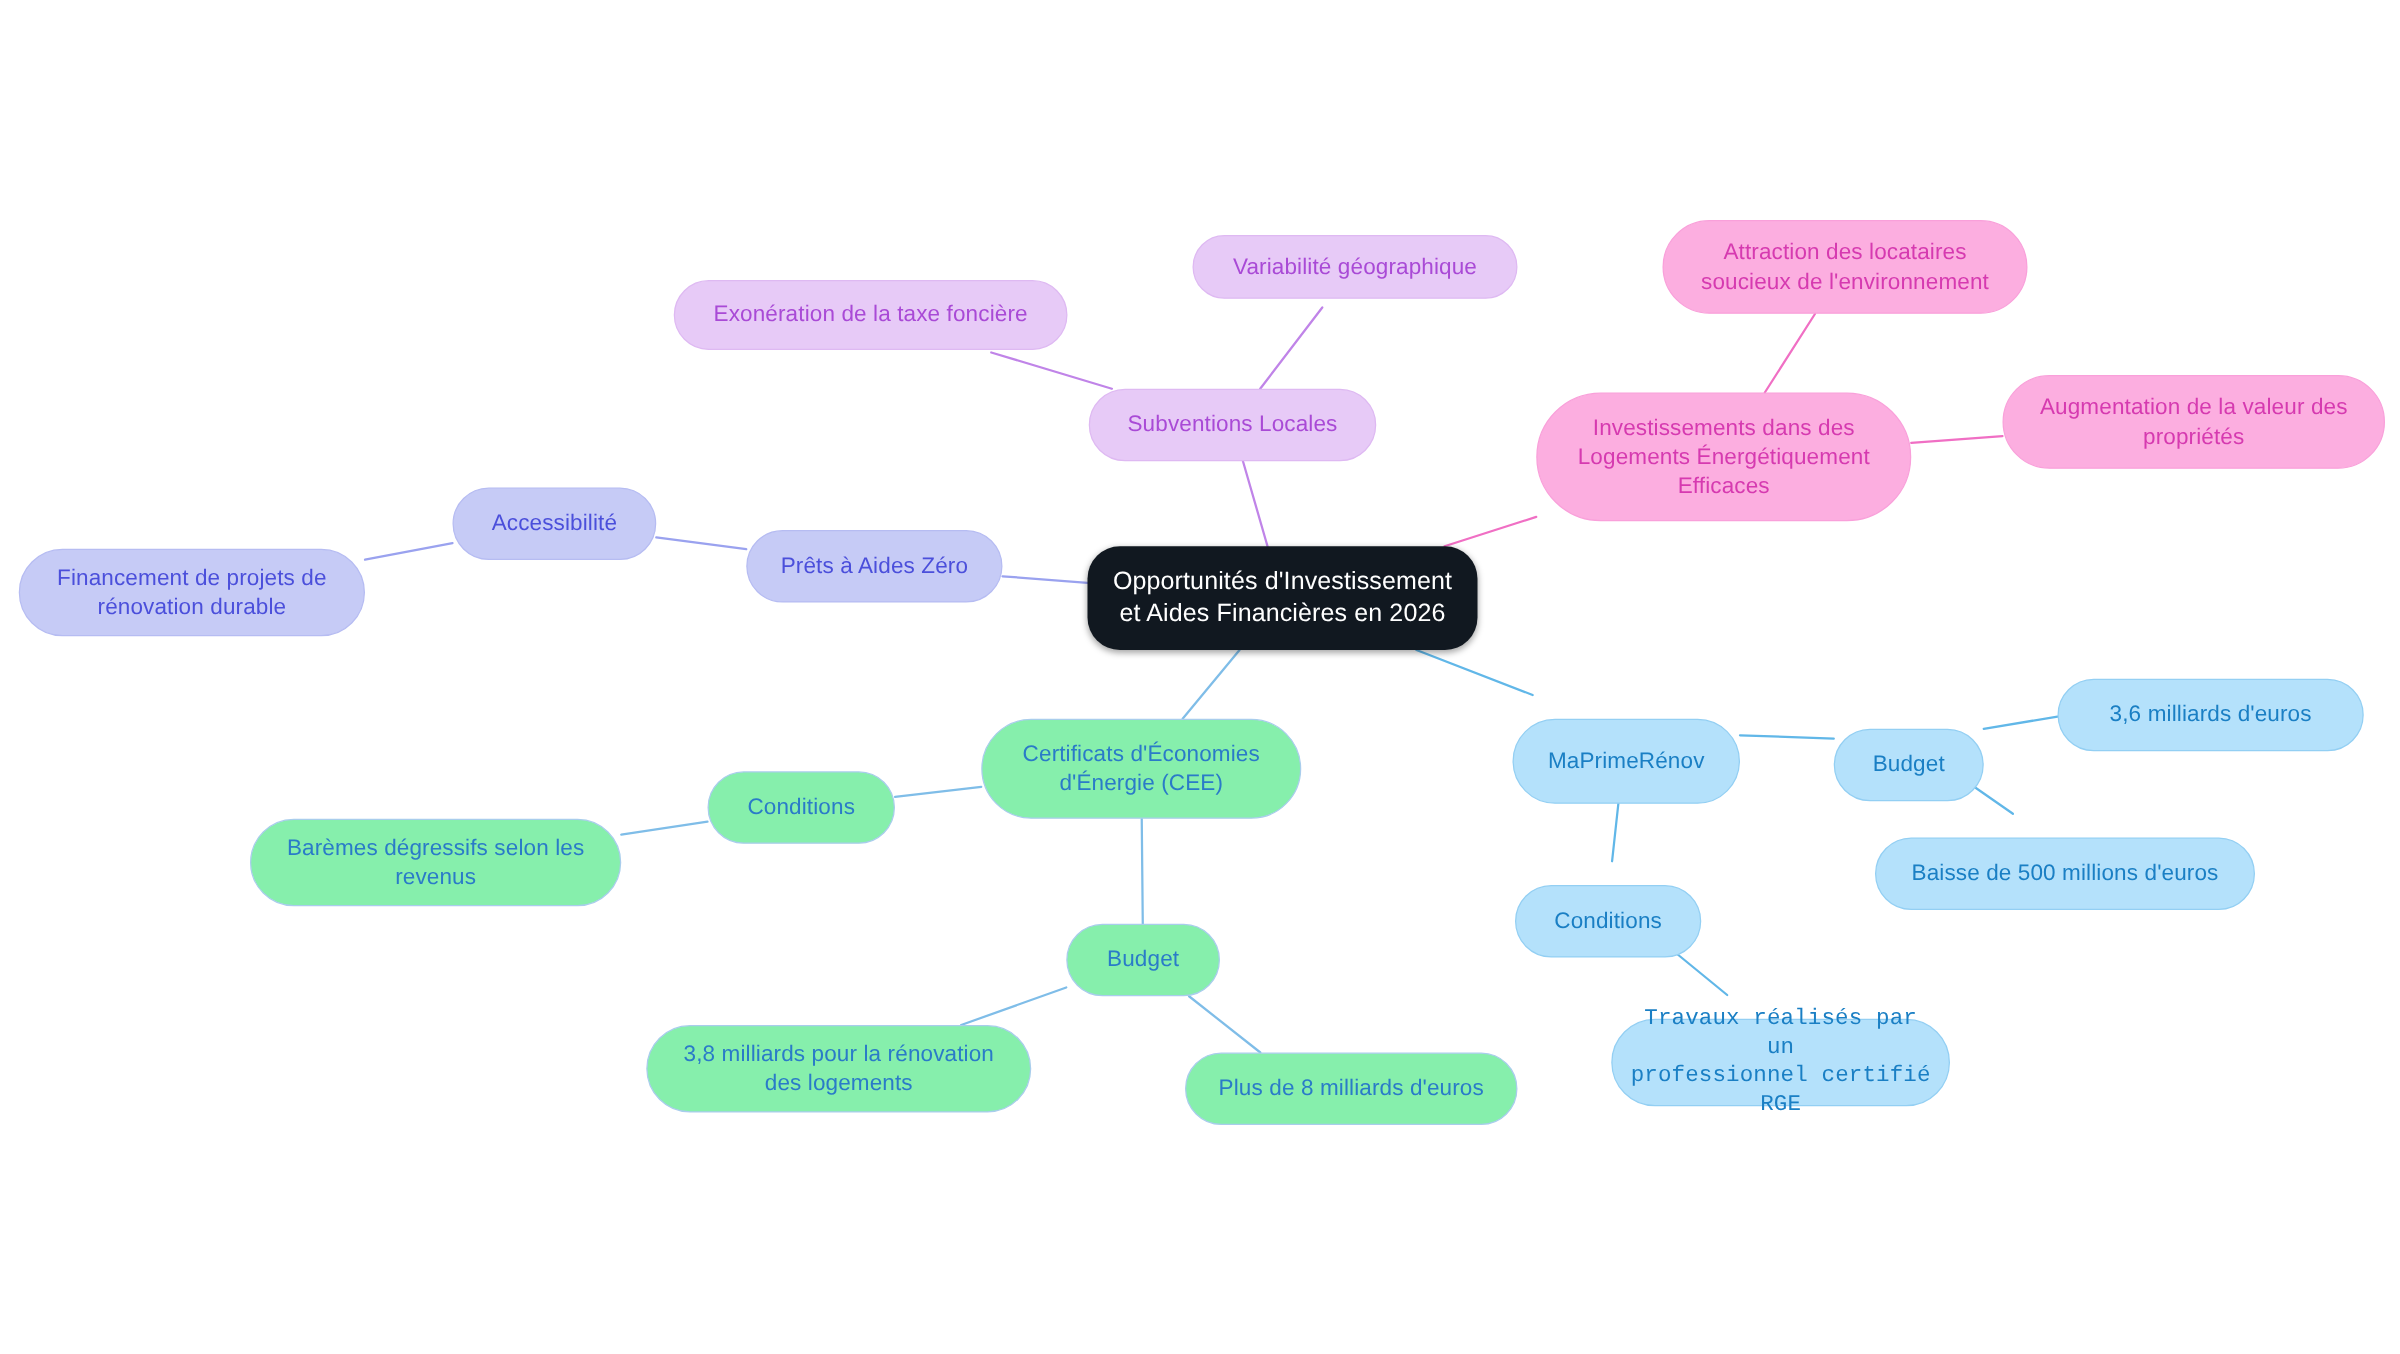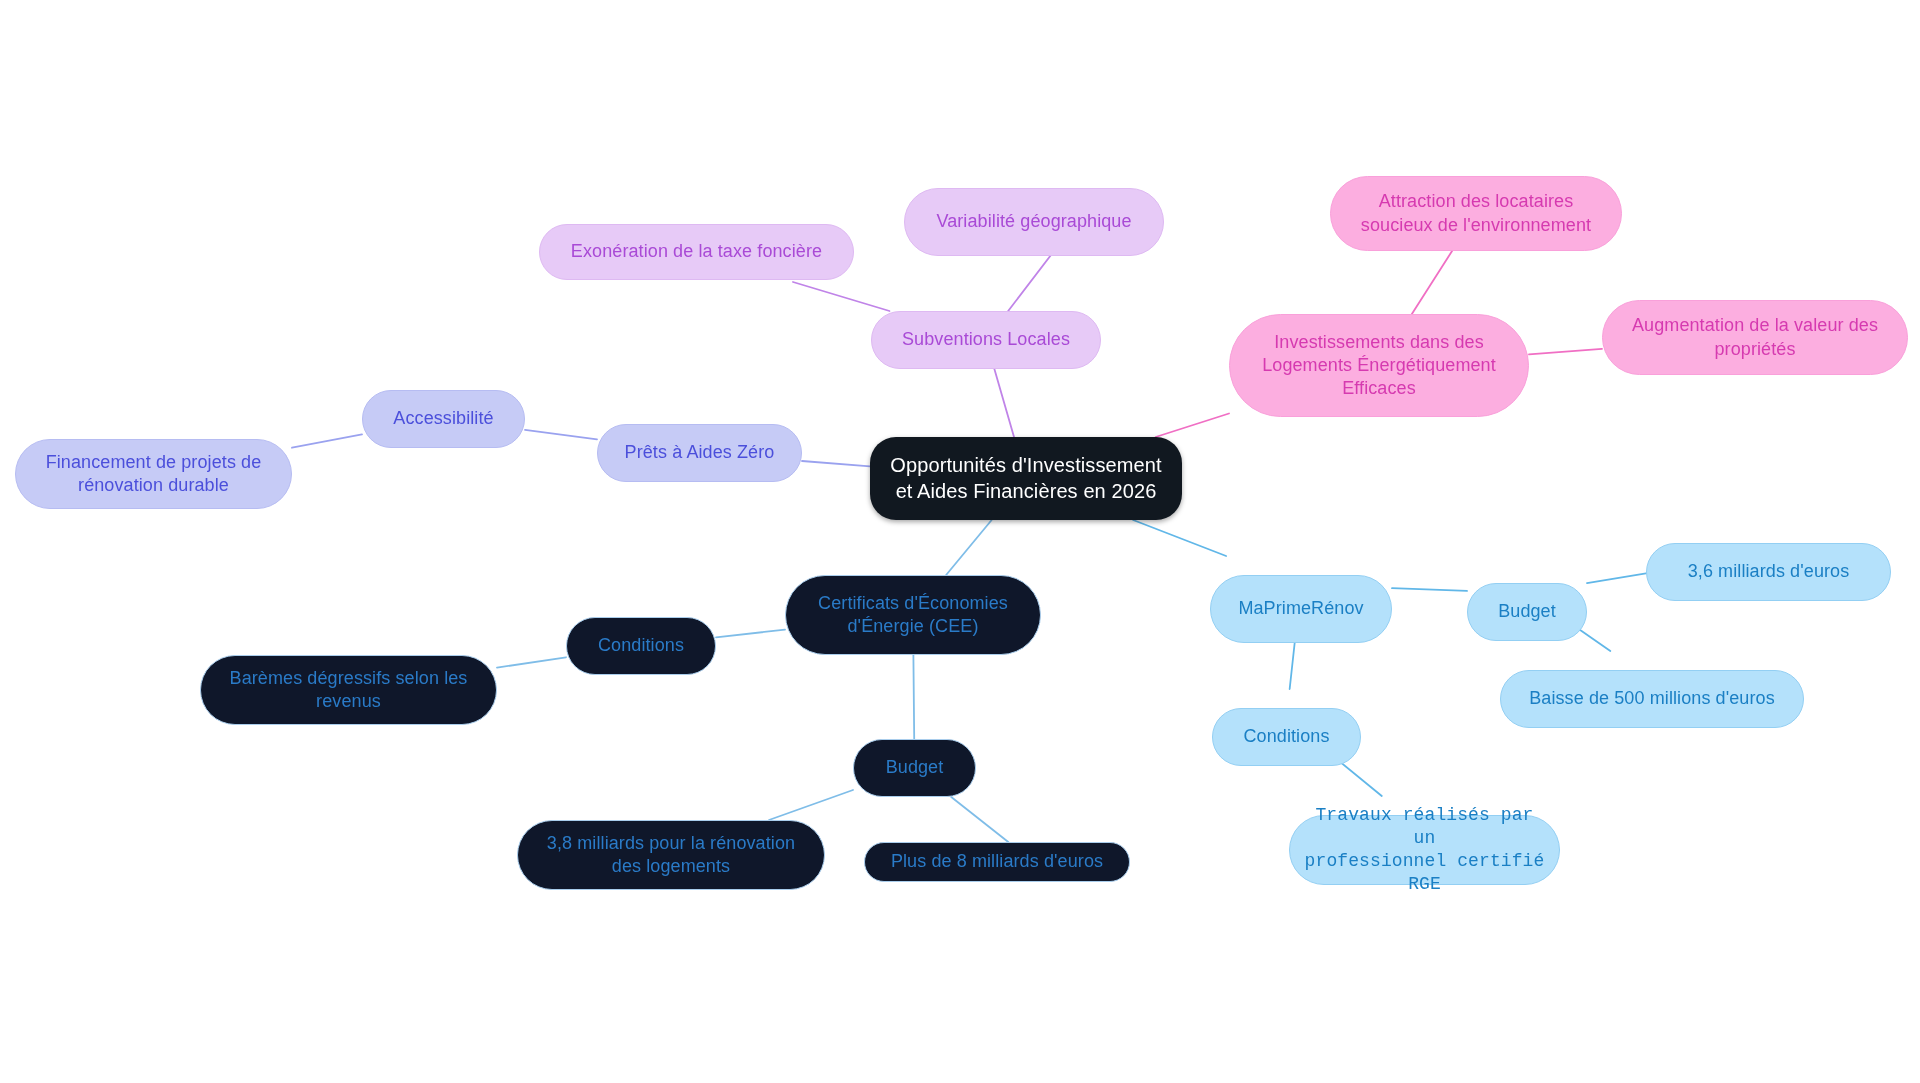--- a/index.html
+++ b/index.html
@@ -39,21 +39,21 @@
     background: #111820;
     color: #ffffff;
     font-size: 20px;
     border-radius: 26px;
     box-shadow: 0 2px 5px rgba(0,0,0,0.35);
   }
   .node-pink      { background: #fcaee0; color: #d63ab0; border: 1.5px solid #f9a0da; font-size: 18px; }
   .node-violet    { background: #e7caf7; color: #a94ad6; border: 1.5px solid #deb9f2; font-size: 18px; }
   .node-periwinkle{ background: #c6cbf6; color: #4b4fdb; border: 1.5px solid #b6bcf2; font-size: 18px; }
   .node-blue      { background: #b4e1fb; color: #1a7fc4; border: 1.5px solid #93cff3; font-size: 18px; margin-top: 19px; }
-  .node-blue-soft { background: #0f172a; color: #2a7bc8; border: 1.5px solid #a9cdec; font-size: 18px; }
+  .node-blue-soft { background: #86efac; color: #2a7bc8; border: 1.5px solid #a9cdec; font-size: 18px; }
 </style>
 </head>
 <body>
 
 <div id="mindmap">
   <svg id="edges" viewBox="0 0 1920 1083">
       <line x1="1155.641592920354" y1="437" x2="1229" y2="413.5169971671388" stroke="#f06fc4" stroke-width="1.8" stroke-linecap="round"></line>
       <line x1="1133.1596244131456" y1="520" x2="1226.1173708920187" y2="556" stroke="#61b7e8" stroke-width="1.8" stroke-linecap="round"></line>
       <line x1="991.6446886446887" y1="520" x2="946.1135531135532" y2="575" stroke="#7fbde8" stroke-width="1.8" stroke-linecap="round"></line>
       <line x1="870" y1="466.31623277182234" x2="802" y2="461.0053598774885" stroke="#9aa2ef" stroke-width="1.8" stroke-linecap="round"></line>
@@ -93,22 +93,22 @@
       <div class="node node-blue" style="left: 1289px; top: 796px; width: 271px; height: 70px; font-family: Liberation Mono, monospace;"><span>Travaux réalisés par un
 professionnel certifié RGE</span></div>
       <div class="node node-blue-soft" style="left: 785px; top: 575px; width: 256px; height: 80px;"><span>Certificats d'Économies
 d'Énergie (CEE)</span></div>
       <div class="node node-blue-soft" style="left: 566px; top: 617px; width: 150px; height: 58px;"><span>Conditions</span></div>
       <div class="node node-blue-soft" style="left: 200px; top: 655px; width: 297px; height: 70px;"><span>Barèmes dégressifs selon les
 revenus</span></div>
       <div class="node node-blue-soft" style="left: 853px; top: 739px; width: 123px; height: 58px;"><span>Budget</span></div>
       <div class="node node-blue-soft" style="left: 517px; top: 820px; width: 308px; height: 70px;"><span>3,8 milliards pour la rénovation
 des logements</span></div>
-      <div class="node node-blue-soft" style="left: 864px; top: 842px; width: 266px; height: 40px;"><span>Plus de 8 milliards d'euros</span></div>
+      <div class="node node-blue-soft" style="left: 948px; top: 842px; width: 266px; height: 58px;"><span>Plus de 8 milliards d'euros</span></div>
       <div class="node node-periwinkle" style="left: 597px; top: 424px; width: 205px; height: 58px;"><span>Prêts à Aides Zéro</span></div>
       <div class="node node-periwinkle" style="left: 362px; top: 390px; width: 163px; height: 58px;"><span>Accessibilité</span></div>
       <div class="node node-periwinkle" style="left: 15px; top: 439px; width: 277px; height: 70px;"><span>Financement de projets de
 rénovation durable</span></div>
       <div class="node node-violet" style="left: 871px; top: 311px; width: 230px; height: 58px; text-align: right;"><span>Subventions Locales</span></div>
       <div class="node node-violet" style="left: 539px; top: 224px; width: 315px; height: 56px;"><span>Exonération de la taxe foncière</span></div>
-      <div class="node node-violet" style="left: 904px; top: 188px; width: 260px; height: 68px;"><span>Variabilité géographique</span></div>
+      <div class="node node-violet" style="left: 954px; top: 188px; width: 260px; height: 51px;"><span>Variabilité géographique</span></div>
     </div>
 </div>
 
 </body></html>

